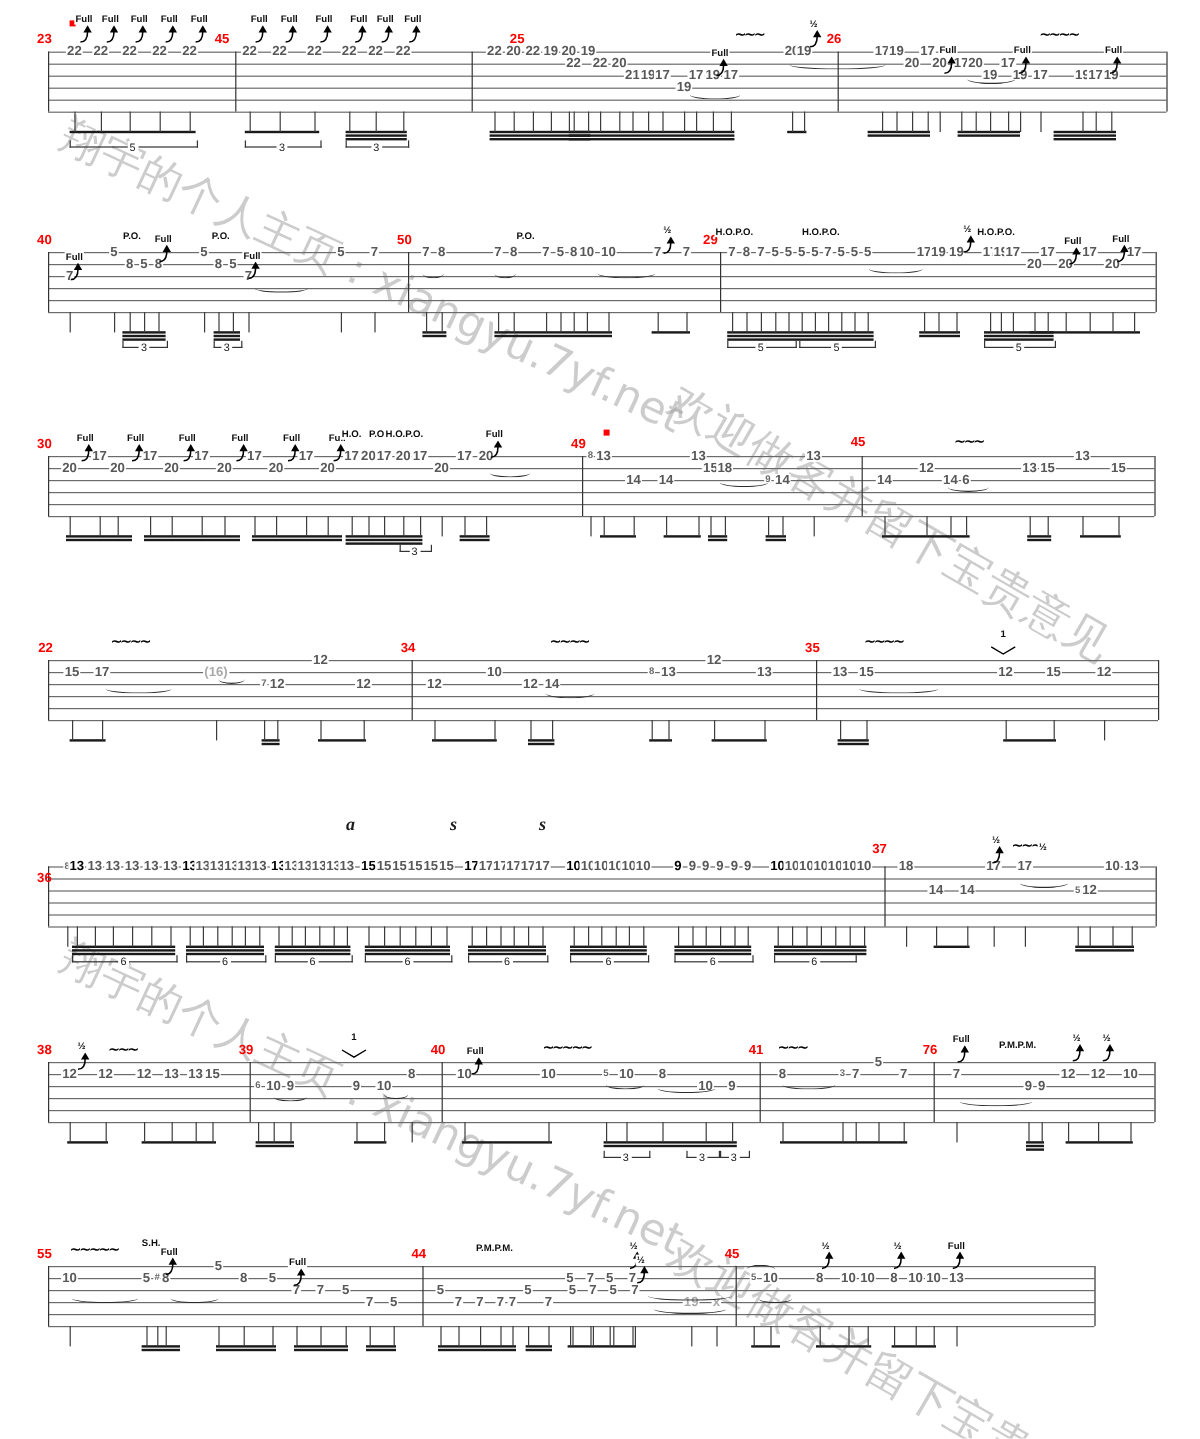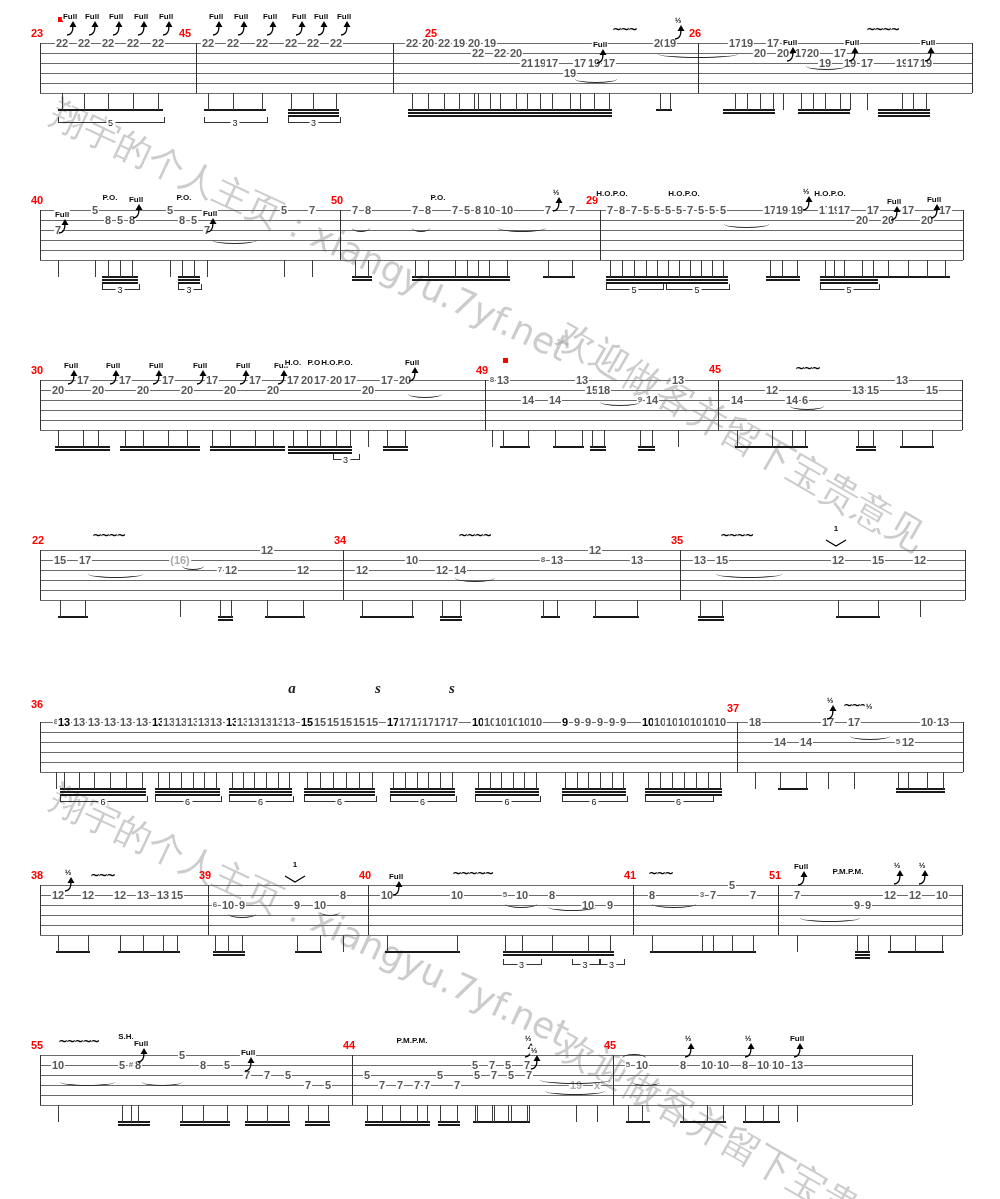--- a/index.html
+++ b/index.html
@@ -661,21 +661,21 @@
       </svg></div>
     <div class="hline" style="left: 40px; top: 722px; width: 923px;"></div>
     <div class="hline" style="left: 40px; top: 732px; width: 923px;"></div>
     <div class="hline" style="left: 40px; top: 742px; width: 923px;"></div>
     <div class="hline" style="left: 40px; top: 752px; width: 923px;"></div>
     <div class="hline" style="left: 40px; top: 762px; width: 923px;"></div>
     <div class="hline" style="left: 40px; top: 772px; width: 923px;"></div>
     <div class="vline" style="left: 40px; top: 722px; height: 50px;"></div>
     <div class="vline" style="left: 737px; top: 722px; height: 50px;"></div>
     <div class="vline" style="left: 963px; top: 722px; height: 50px;"></div>
-    <div class="mnum" style="left: 37px; top: 704px;">36</div>
+    <div class="mnum" style="left: 37px; top: 732px;">36</div>
     <div class="mnum" style="left: 733px; top: 708px;">37</div>
     <div class="beam" style="left: 60px; top: 788px; width: 86px;"></div>
     <div class="beam" style="left: 60px; top: 791px; width: 86px;"></div>
     <div class="beam" style="left: 60px; top: 794px; width: 86px;"></div>
     <div class="beam" style="left: 155px; top: 788px; width: 65px;"></div>
     <div class="beam" style="left: 155px; top: 791px; width: 65px;"></div>
     <div class="beam" style="left: 155px; top: 794px; width: 65px;"></div>
     <div class="beam" style="left: 229px; top: 788px; width: 63px;"></div>
     <div class="beam" style="left: 229px; top: 791px; width: 63px;"></div>
     <div class="beam" style="left: 229px; top: 794px; width: 63px;"></div>
@@ -851,21 +851,21 @@
     <div class="vline" style="left: 40px; top: 885px; height: 50px;"></div>
     <div class="vline" style="left: 208px; top: 885px; height: 50px;"></div>
     <div class="vline" style="left: 368px; top: 885px; height: 50px;"></div>
     <div class="vline" style="left: 633px; top: 885px; height: 50px;"></div>
     <div class="vline" style="left: 778px; top: 885px; height: 50px;"></div>
     <div class="vline" style="left: 962px; top: 885px; height: 50px;"></div>
     <div class="mnum" style="left: 37px; top: 875px;">38</div>
     <div class="mnum" style="left: 205px; top: 875px;">39</div>
     <div class="mnum" style="left: 365px; top: 875px;">40</div>
     <div class="mnum" style="left: 630px; top: 875px;">41</div>
-    <div class="mnum" style="left: 775px; top: 875px;">51</div>
+    <div class="mnum" style="left: 775px; top: 875px;">76</div>
     <div class="beam" style="left: 56px; top: 951px; width: 34px;"></div>
     <div class="beam" style="left: 118px; top: 951px; width: 62px;"></div>
     <div class="beam" style="left: 213px; top: 951px; width: 32px;"></div>
     <div class="beam" style="left: 213px; top: 954px; width: 32px;"></div>
     <div class="beam" style="left: 295px; top: 951px; width: 27px;"></div>
     <div class="beam" style="left: 385px; top: 951px; width: 75px;"></div>
     <div class="beam" style="left: 503px; top: 951px; width: 111px;"></div>
     <div class="beam" style="left: 503px; top: 954px; width: 111px;"></div>
     <div class="beam" style="left: 650px; top: 951px; width: 106px;"></div>
     <div class="beam" style="left: 855px; top: 951px; width: 15px;"></div>

